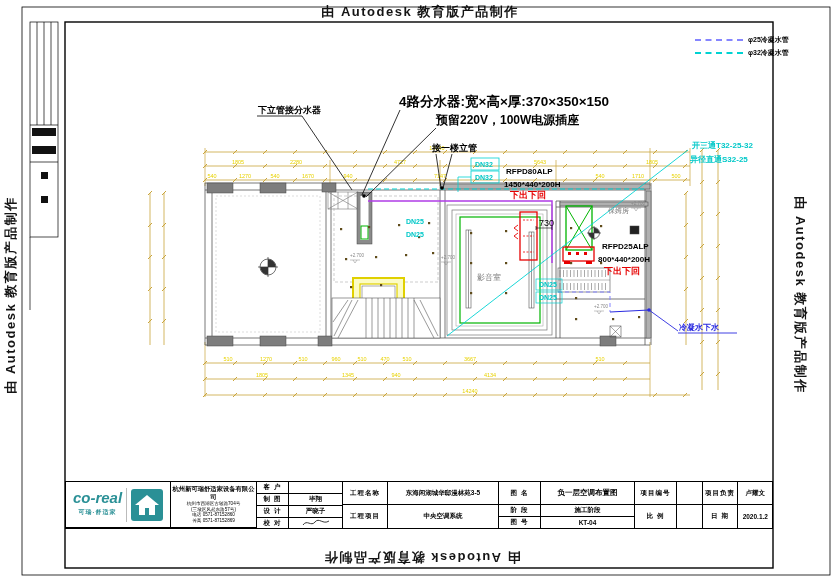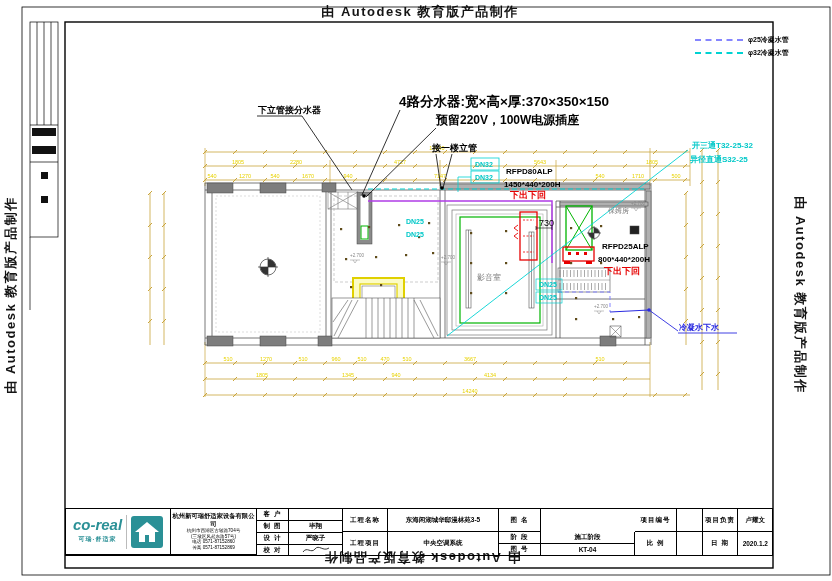--- a/index.html
+++ b/index.html
@@ -21,21 +21,21 @@
   
   svg{position:absolute;left:0;top:0;}
   svg text{font-family:"Liberation Sans","DejaVu Sans",sans-serif;}
   .dim{font-size:5.5px;fill:#e8d200;text-anchor:middle;}
   .an{fill:#000;}
   .b{font-weight:bold;}
   .t14{font-size:13.5px;} .t12{font-size:12px;} .t9{font-size:9px;} .t8{font-size:8px;}
   .t7{font-size:7px;} .red{fill:#e60000;} .cyan{fill:#00c8c8;} .blue{fill:#2a2ae0;}
   .gray{fill:#777;} .lvl{font-size:4.5px;fill:#888;}
   
-  .tb{position:absolute;left:65px;top:508px;width:708px;height:48px;border:1.3px solid #000;box-sizing:border-box;}
+  .tb{position:absolute;left:65px;top:481px;width:708px;height:48px;border:1.3px solid #000;box-sizing:border-box;}
   .tb-cell{position:absolute;box-sizing:border-box;border-right:0.8px solid #000;border-bottom:0.8px solid #000;
            display:flex;align-items:center;justify-content:center;overflow:hidden;}
   .nbr{border-right:none;} .nbb{border-bottom:none;}
   .tb-label{font-size:6.5px;font-weight:bold;letter-spacing:1px;}
   .tb-value{font-size:6.5px;font-weight:bold;}
   .tb-value.big{font-size:7.5px;}
   .logo-cell{display:flex;align-items:center;justify-content:center;gap:4px;}
   .brand{color:#2a9096;font-weight:bold;font-style:italic;font-size:15px;line-height:14px;text-align:center;}
   .brand small{display:block;font-size:6px;font-style:normal;letter-spacing:1px;}
   .logo-sep{width:1px;height:34px;background:#bbb;}
@@ -552,20 +552,21 @@
           <path d="M2,7 C6,1 10,9 14,4 S22,7 28,3" stroke="#222" fill="none" stroke-width="0.9"></path>
         </svg>
     </div>
 
     <div class="tb-cell tb-label" style="left:277px;top:0;width:45px;height:23px;">工程名称</div>
     <div class="tb-cell tb-value" style="left:322px;top:0;width:111px;height:23px;">东海闲湖城华邸漫林苑3-5</div>
     <div class="tb-cell tb-label nbb" style="left:277px;top:23px;width:45px;height:23px;">工程项目</div>
     <div class="tb-cell tb-value nbb" style="left:322px;top:23px;width:111px;height:23px;">中央空调系统</div>
 
     <div class="tb-cell tb-label" style="left:433px;top:0;width:42px;height:23px;">图  名</div>
+    <div class="tb-cell tb-value big" style="left:475px;top:0;width:94px;height:23px;">负一层空调布置图</div>
     <div class="tb-cell tb-label" style="left:433px;top:23px;width:42px;height:12px;">阶  段</div>
     <div class="tb-cell tb-value" style="left:475px;top:23px;width:94px;height:12px;">施工阶段</div>
     <div class="tb-cell tb-label nbb" style="left:433px;top:35px;width:42px;height:11px;">图  号</div>
     <div class="tb-cell tb-value nbb" style="left:475px;top:35px;width:94px;height:11px;">KT-04</div>
 
     <div class="tb-cell tb-label" style="left:569px;top:0;width:42px;height:23px;">项目编号</div>
     <div class="tb-cell tb-value" style="left:611px;top:0;width:26px;height:23px;"></div>
     <div class="tb-cell tb-label" style="left:637px;top:0;width:35px;height:23px;">项目负责</div>
     <div class="tb-cell tb-value nbr" style="left:672px;top:0;width:34.6px;height:23px;">卢耀文</div>
     <div class="tb-cell tb-label nbb" style="left:569px;top:23px;width:42px;height:23px;">比  例</div>

